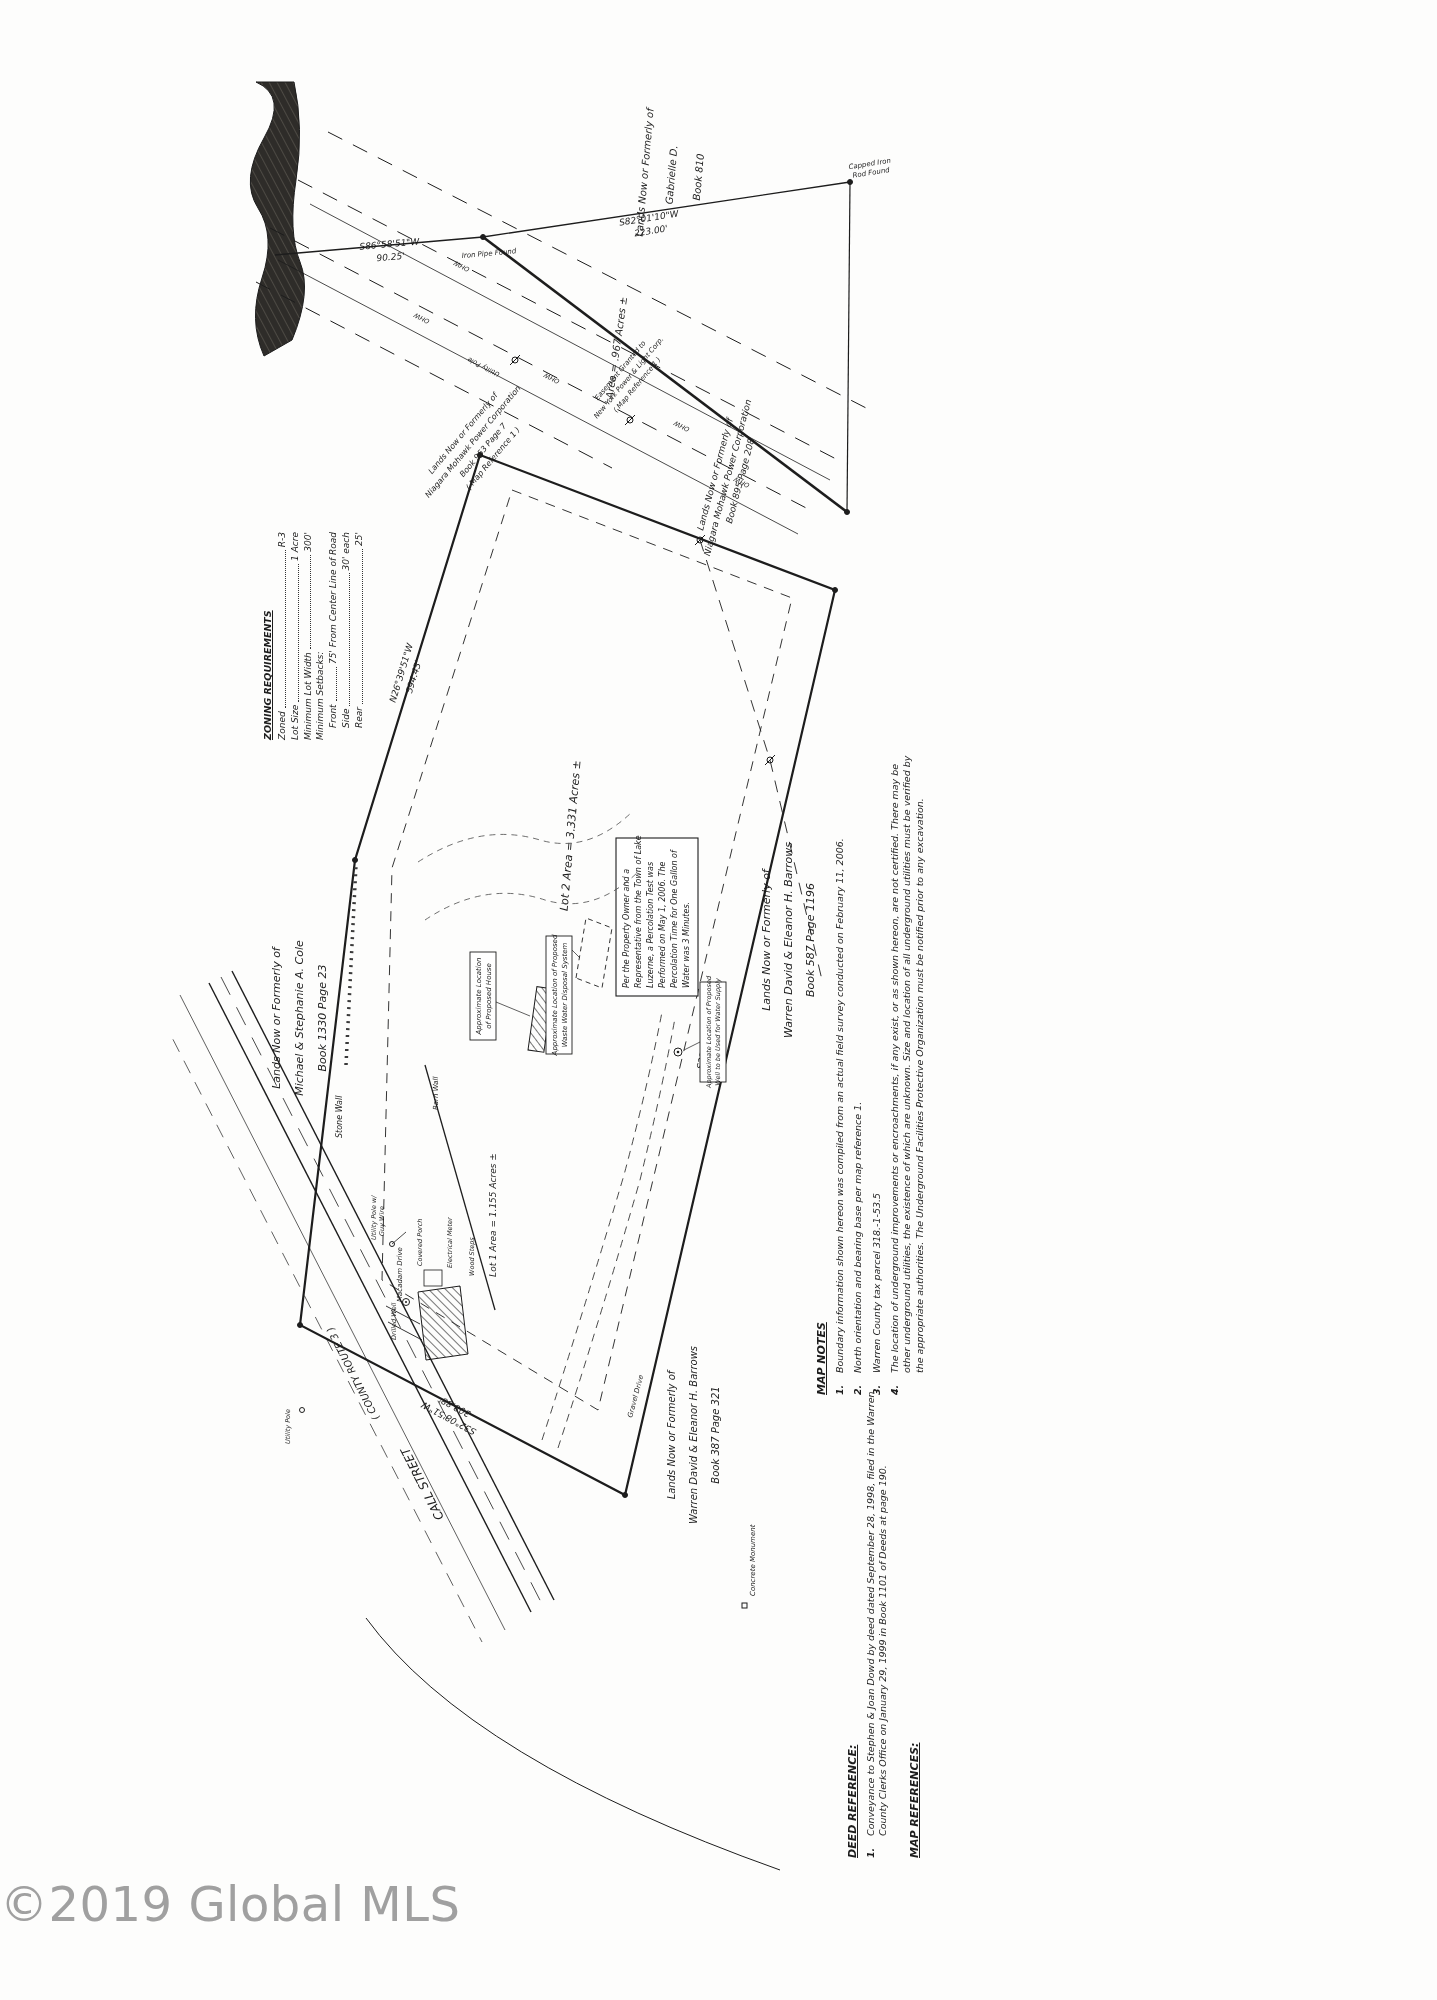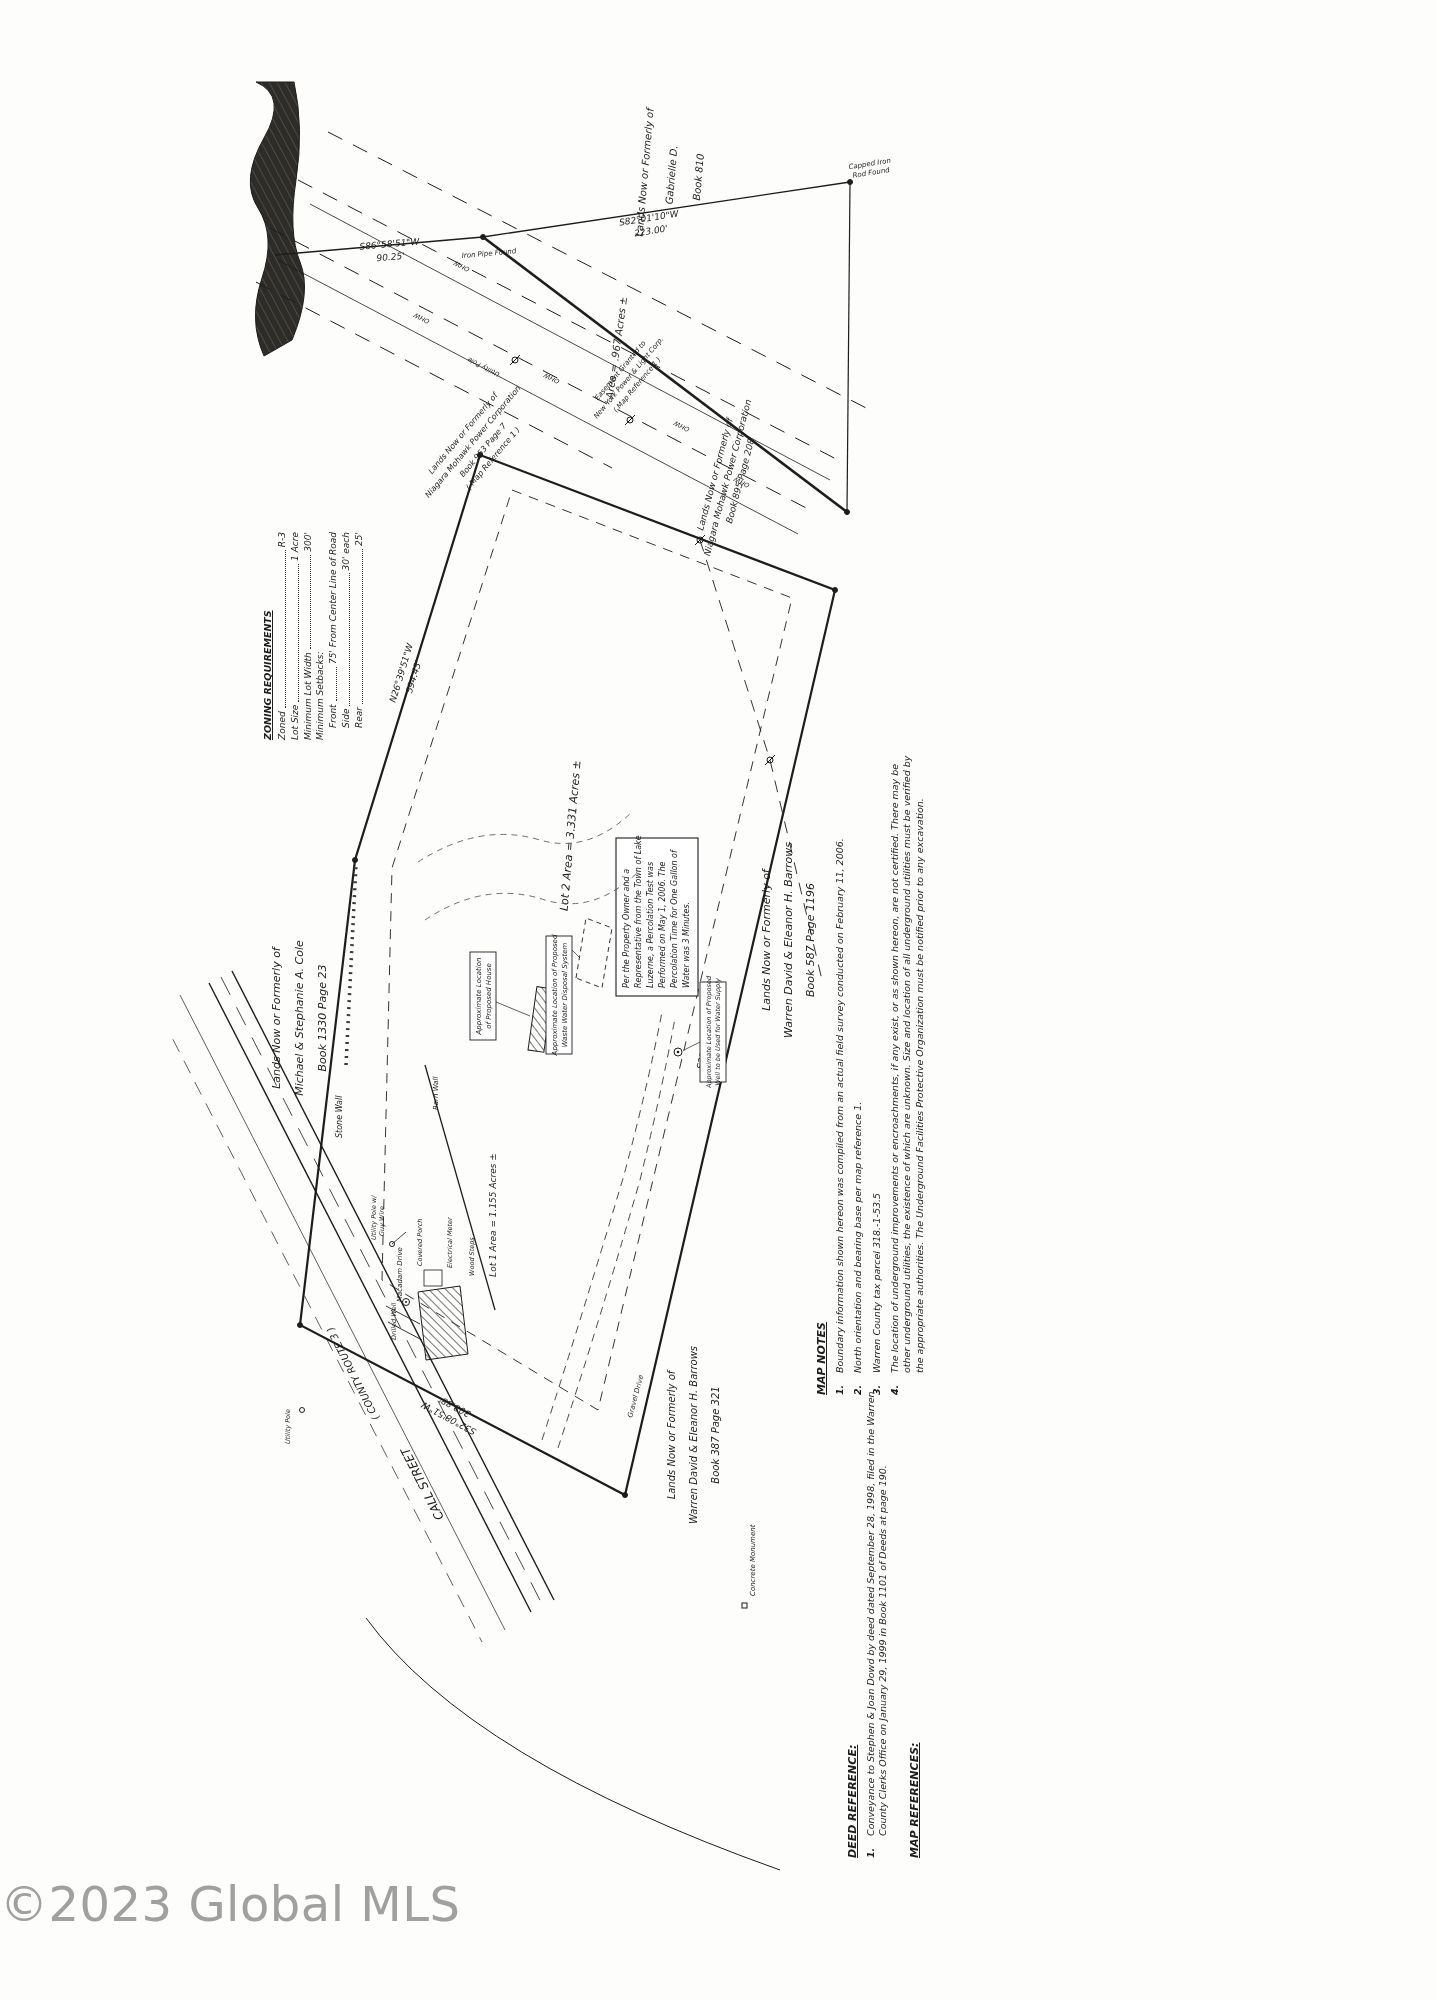--- a/index.html
+++ b/index.html
@@ -321,14 +321,14 @@
         <div class="nrow">
           <span class="num">1.</span>
             <span>Conveyance to Stephen &amp; Joan Dowd by deed dated September 28, 1998, filed in the Warren County Clerks Office on January 29, 1999 in Book 1101 of Deeds at page 190.</span>
         </div>
         <div class="ttl maps">MAP REFERENCES:</div>
       </div>
 
     </div>
   </div>
 
-  <div class="watermark">©2023 Global MLS</div>
+  <div class="watermark">©2019 Global MLS</div>
 </div>
 
 </body></html>

